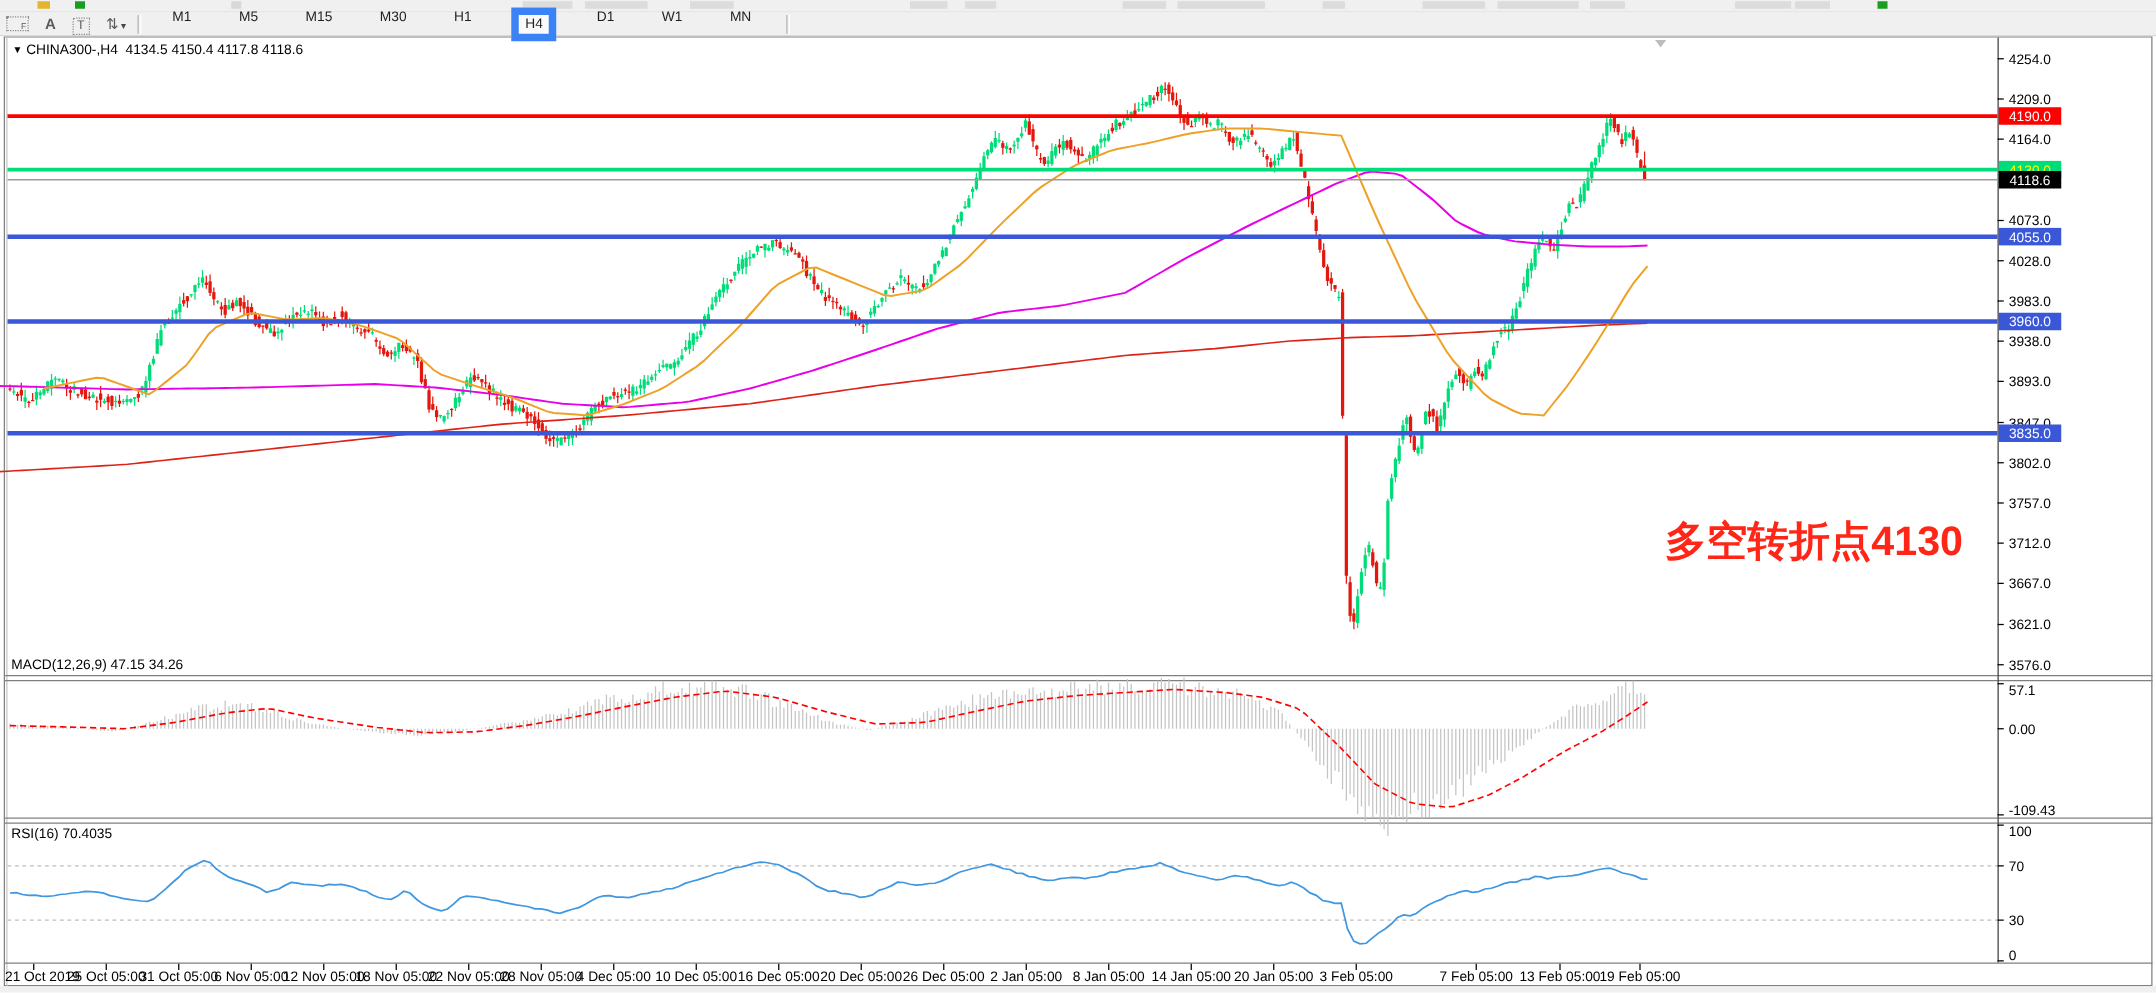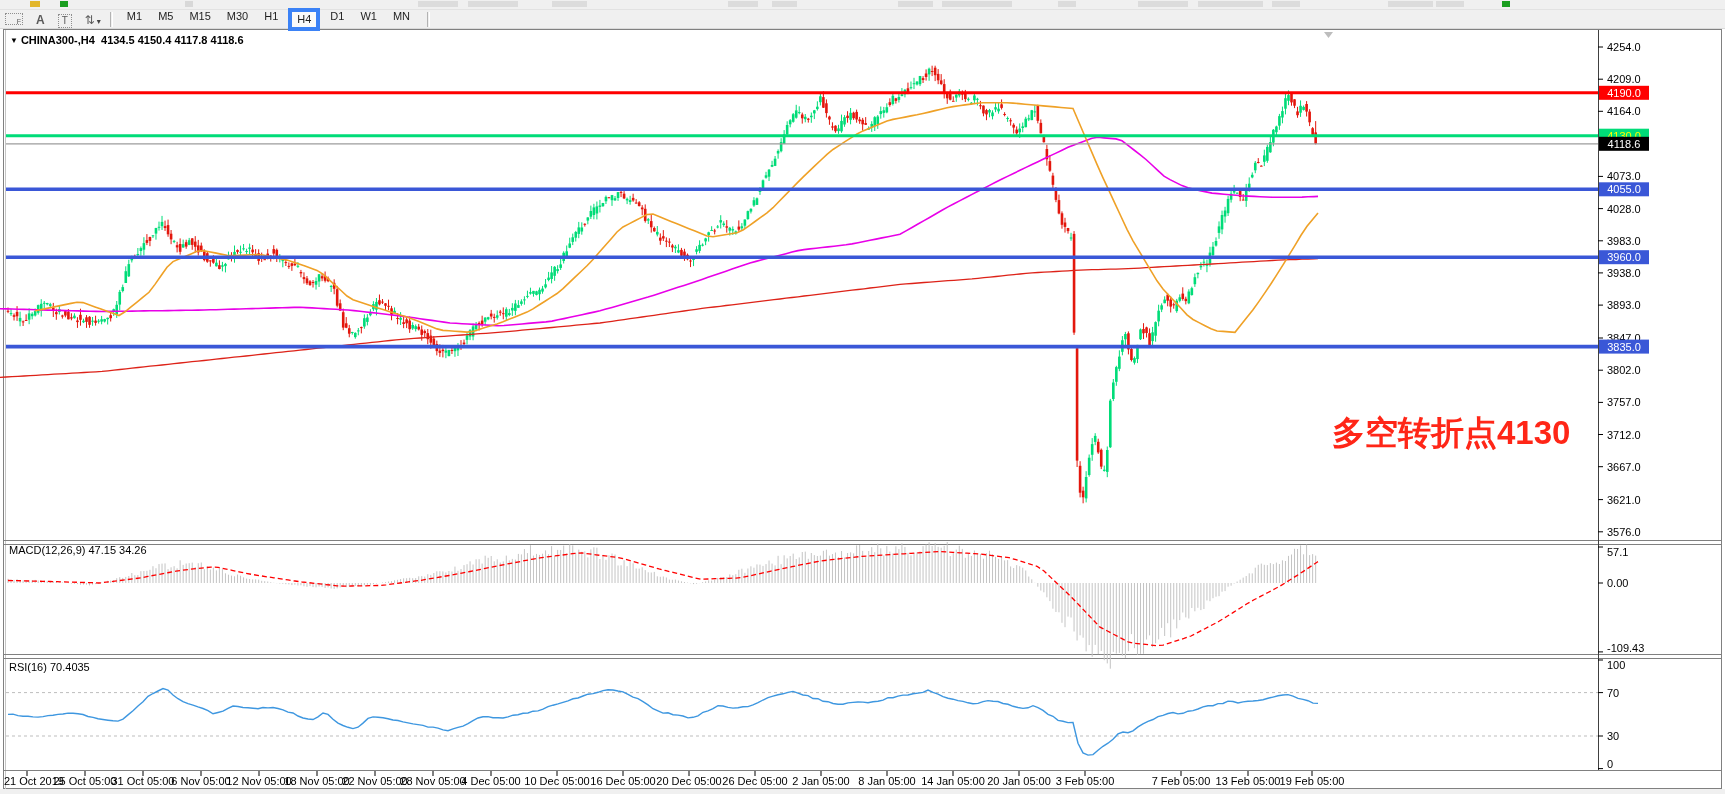--- a/index.html
+++ b/index.html
@@ -7,24 +7,24 @@
   #top-strip{position:absolute;left:0;top:0;width:1725px;height:10px;background:#f0f0f0;border-bottom:1px solid #e2e2e2;z-index:3}
   #top-strip span{position:absolute;top:1px;height:6px;display:block}
   #toolbar{position:absolute;left:0;top:10px;width:1725px;height:19px;background:#f0f0f0;display:flex;align-items:center;z-index:3;border-bottom:1px solid #dadada}
   .ticon{display:inline-block;color:#5a5a5a;line-height:12px}
   .ticon-0{border:1px dotted #8f8f8f;font-size:7px;width:18px;height:12px;text-align:right;line-height:15px;padding-right:1px;margin-left:5px}
   .ticon-1{font-weight:bold;font-size:12px;margin-left:13px}
   .ticon-2{border:1px dotted #8f8f8f;font-size:10px;padding:0 3px;margin-left:13px}
   .ticon-3{font-size:12px;margin-left:13px}
   .ticon-4{font-size:8px;color:#444;margin-left:2px}
   .sep{width:3px;height:15px;border-left:1px solid #b3b3b3;border-right:1px solid #ffffff;margin:0 6px 0 9px}
-  .tf{font-size:11px;color:#1f1f1f;padding:1px 5px 2px 5px;margin:0 2px;border:1px solid transparent;cursor:default}
-  .tf.active{background:#fafafa;border:4px solid #3b82f6}
+  .tf{font-size:11px;color:#1f1f1f;padding:1px 5px 2px 5px;margin:0 13px;border:1px solid transparent;cursor:default}
+  .tf.active{background:#fafafa;border:6px solid #3b82f6}
   .ovl{position:absolute;z-index:3;font-size:11px;color:#000;white-space:nowrap}
-  .ovl.bold{font-weight:bold}
+  .ovl.bold{font-weight:normal}
   #chart-svg{position:absolute;left:0;top:0;z-index:1}
   #bottom-strip{position:absolute;left:0;top:789px;width:1725px;height:5px;background:#f0f0f0;z-index:2}
   .tri{font-size:8px;vertical-align:1px;margin-right:3px}
 </style>
 </head>
 <body>
 
 <div id="top-strip">
     <span style="left: 30px; width: 10px; background: rgb(226, 182, 44);"></span>
     <span style="left: 60px; width: 8px; background: rgb(26, 158, 32);"></span>
@@ -1496,17 +1496,17 @@
       <text x="1181" y="785" text-anchor="middle">7 Feb 05:00</text>
       <line x1="1248" y1="771" x2="1248" y2="776" stroke="#000" stroke-width="1"></line>
       <text x="1248" y="785" text-anchor="middle">13 Feb 05:00</text>
       <line x1="1312" y1="771" x2="1312" y2="776" stroke="#000" stroke-width="1"></line>
       <text x="1312" y="785" text-anchor="middle">19 Feb 05:00</text>
     </g>
   </svg>
 
 <div class="ovl bold" style="left:10px;top:34px"><span class="tri">▼</span><span>CHINA300-,H4</span>&nbsp;&nbsp;<span>4134.5 4150.4 4117.8 4118.6</span></div>
 
-<div class="ovl" style="left:9px;top:544px"><span>MACD(12,26,9)</span>&nbsp;<span>47.15 34.26</span></div>
+<div class="ovl" style="left:9px;top:526px"><span>MACD(12,26,9)</span>&nbsp;<span>47.15 34.26</span></div>
 
 <div class="ovl" style="left:9px;top:661px"><span>RSI(16)</span>&nbsp;<span>70.4035</span></div>
 
 <div id="bottom-strip"></div>
 
 </body></html>

